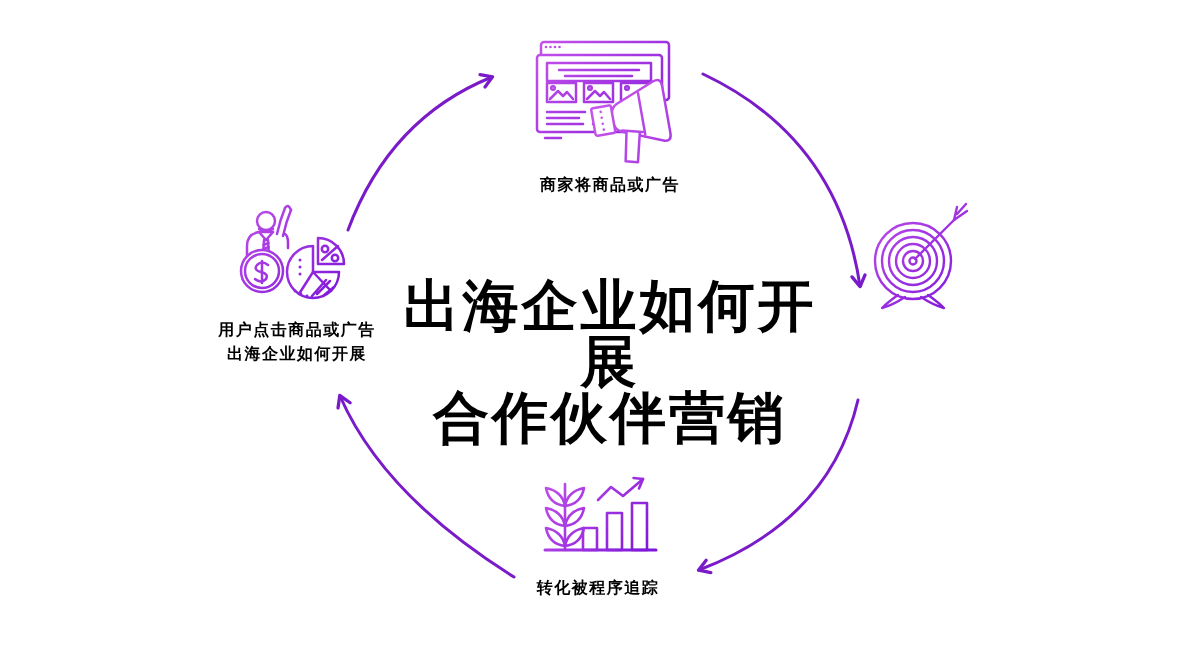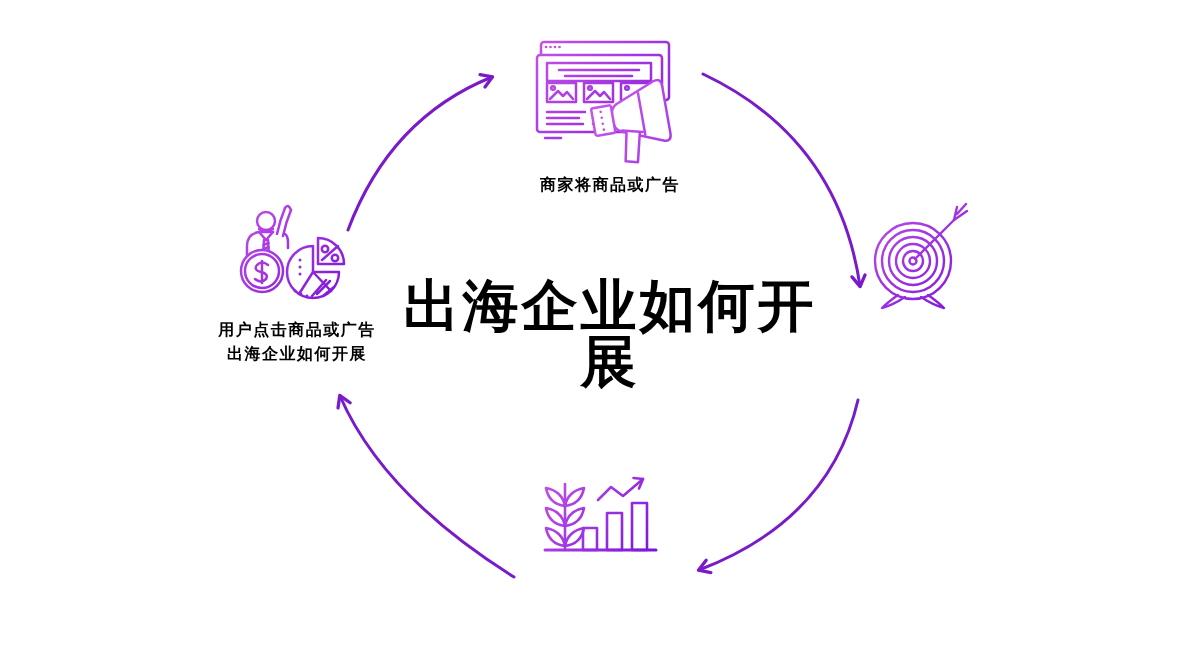--- a/index.html
+++ b/index.html
@@ -42,20 +42,21 @@
     <g fill="none" stroke="#7a1bc9" stroke-width="3" stroke-linecap="round">
       <path d="M348,230 Q390,118 492,77" marker-end="url(#ah)"></path>
       <path d="M703,74 Q838,138 860,286" marker-end="url(#ah)"></path>
       <path d="M858,400 Q830,520 699,570" marker-end="url(#ah)"></path>
       <path d="M514,577 Q383,495 340,396" marker-end="url(#ah)"></path>
     </g>
   </svg>
 
   <div class="title">
     <div>出海企业如何开展</div>
+    <div>合作伙伴营销</div>
   </div>
 
   <svg class="icon icon-top" width="152" height="134" viewBox="0 0 152 134">
     <defs>
       <linearGradient id="g-top" gradientUnits="userSpaceOnUse" x1="0" y1="0" x2="152" y2="134">
         <stop offset="0" stop-color="#c654ea"></stop>
           <stop offset="1" stop-color="#7812d8"></stop>
       </linearGradient>
     </defs>
     <g fill="none" stroke="url(#g-top)" stroke-width="2.5" stroke-linecap="round" stroke-linejoin="round">
@@ -180,19 +181,20 @@
       <circle cx="29" cy="73" r="17"></circle>
       <path d="M29,63 V85"></path>
       <path d="M35,67 Q29,62 24,67 Q20,72 28,74 Q36,76 33,81 Q28,86 22,81"></path>
     </g>
   </svg>
 
   <div class="caption cap-top">
     <span>商家将商品或广告</span>
   </div>
   <div class="caption cap-bottom">
+    <span>转化被程序追踪</span>
   </div>
   <div class="caption cap-left">
     <span>用户点击商品或广告</span>
     <span>出海企业如何开展</span>
   </div>
 
 </div>
 
 </body></html>

